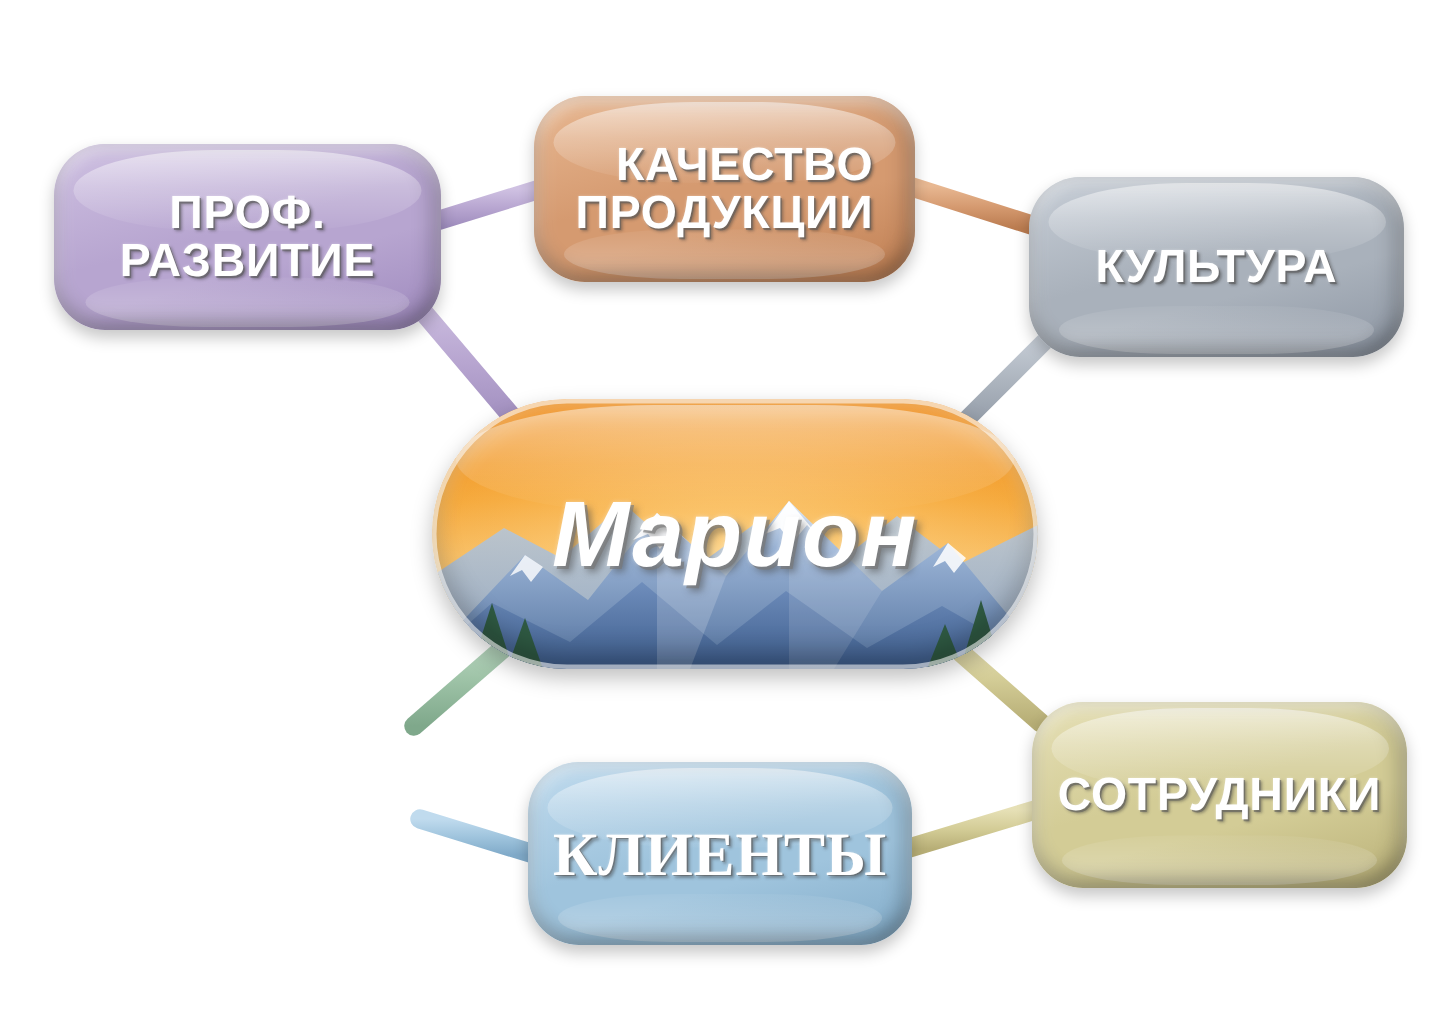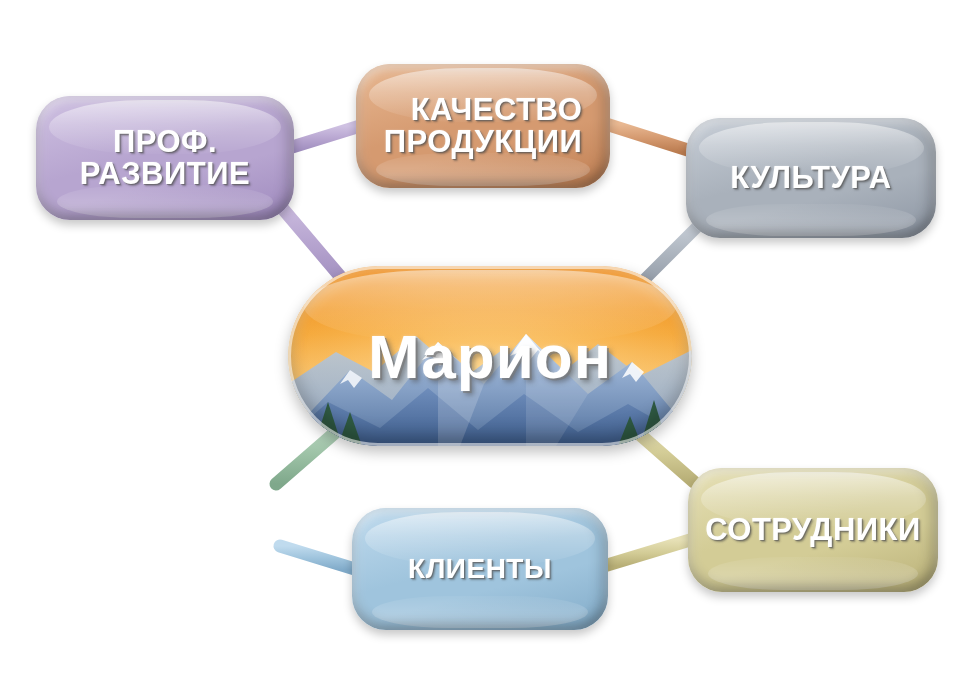--- a/index.html
+++ b/index.html
@@ -121,20 +121,21 @@
     justify-content: center;
     z-index: 9;
     color: #ffffff;
     font-weight: bold;
     font-size: 62px;
     letter-spacing: 1px;
     text-shadow:
       2px 2px 0 rgba(120,120,120,.65),
       4px 4px 5px rgba(70,70,70,.5),
       0 0 3px rgba(255,255,255,.4);
+    font-style: italic;
   }
   #center-node .pill-gloss {
     position: absolute;
     left: 4%;
     top: 2%;
     width: 92%;
     height: 40%;
     border-radius: 50% / 70%;
     background: linear-gradient(to bottom,
       rgba(255,255,255,.50) 0%,
@@ -240,21 +241,21 @@
     <div class="gloss-b"></div>
     <div class="edge"></div>
     <div class="label" style="font-size: 31px;">КУЛЬТУРА</div>
   </div>
 
 
   <div class="node" id="node-klienty" style="left: 352px; top: 508px; width: 256px; height: 122px; background: linear-gradient(165deg, rgb(192, 219, 238) 0%, rgb(159, 196, 221) 46%, rgb(159, 196, 221) 62%, rgb(130, 171, 200) 100%); box-shadow: rgba(0, 0, 0, 0.22) 0px 5px 10px;">
     <div class="gloss"></div>
     <div class="gloss-b"></div>
     <div class="edge"></div>
-    <div class="label" style="font-size: 28px;">КЛИЕНТЫ</div>
+    <div class="label" style="font-size: 41px; font-family: Liberation Serif, serif;">КЛИЕНТЫ</div>
   </div>
 
   <div class="node" id="node-sotrudniki" style="left: 688px; top: 468px; width: 250px; height: 124px; background: linear-gradient(165deg, rgb(230, 224, 182) 0%, rgb(211, 204, 150) 46%, rgb(211, 204, 150) 62%, rgb(185, 176, 120) 100%); box-shadow: rgba(0, 0, 0, 0.22) 0px 5px 10px;">
     <div class="gloss"></div>
     <div class="gloss-b"></div>
     <div class="edge"></div>
     <div class="label" style="font-size: 31px;">СОТРУДНИКИ</div>
   </div>
 
   <div id="center-node" style="left: 288px; top: 266px; width: 404px; height: 180px; border-radius: 90px;">

